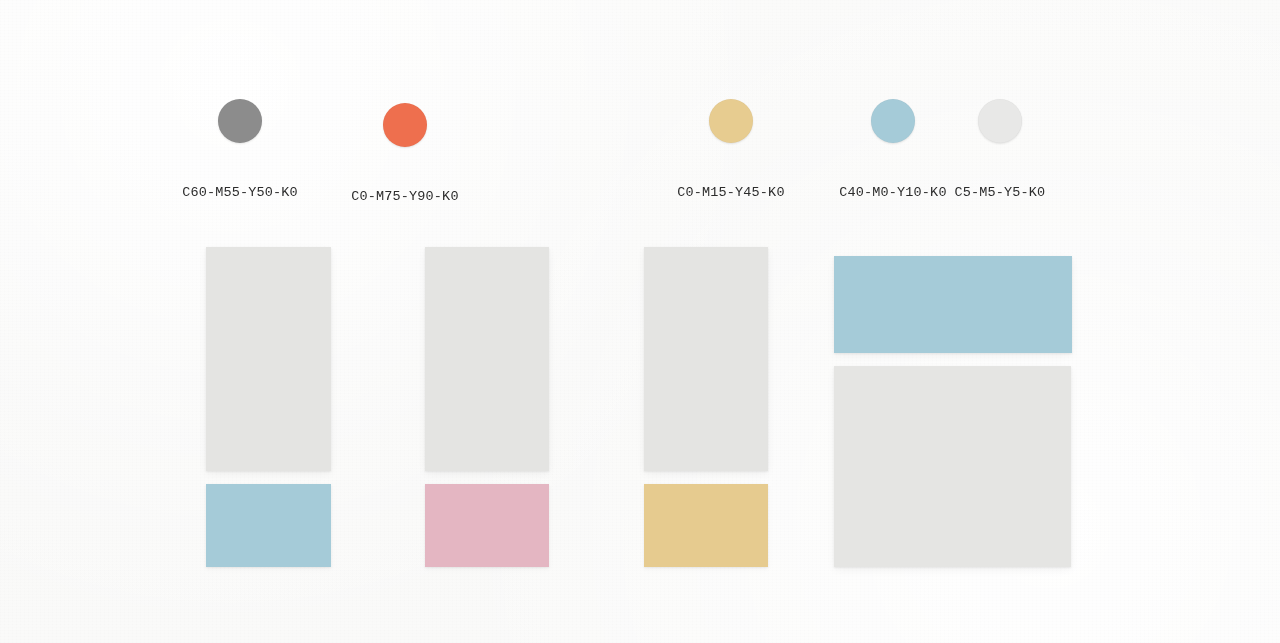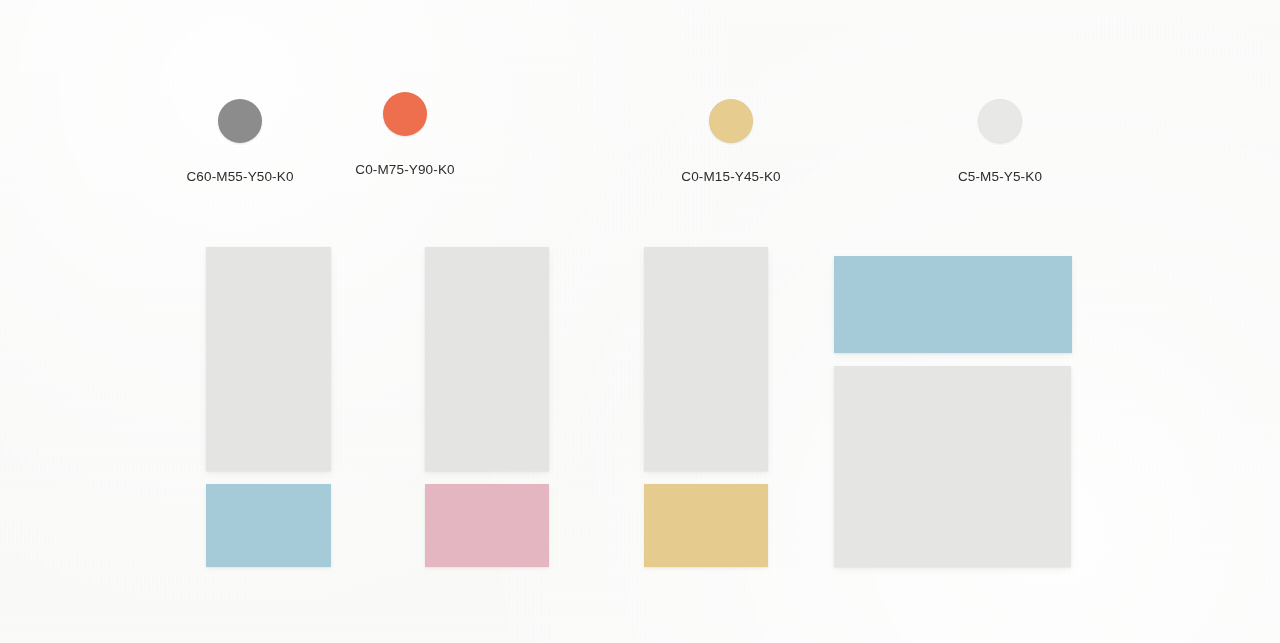--- a/index.html
+++ b/index.html
@@ -43,26 +43,27 @@
     text-align: center;
   }
   .swatch .dot {
     width: 44px;
     height: 44px;
     border-radius: 50%;
     margin: 0 auto;
     box-shadow: 0 1px 2px rgba(0,0,0,.10), 0 0 0 .5px rgba(0,0,0,.03) inset;
   }
   .swatch .caption {
-    margin-top: 26px;
+    margin-top: 42px;
     font-size: 13.5px;
     line-height: 15px;
     letter-spacing: .15px;
     color: #2c2c2c;
     white-space: nowrap;
+    font-family: Liberation Mono, monospace;
   }
 
   
   .panel {
     position: absolute;
     box-shadow:
       0 1px 2px rgba(0,0,0,.07),
       0 3px 8px rgba(0,0,0,.045);
   }
   .panel.flat {
@@ -76,31 +77,35 @@
 
 <div id="board">
 
   <div id="grain"></div>
 
   <div class="swatch" style="left:162px; top:99px; width:156px;">
     <div class="dot" style="background:#8C8C8C;"></div>
     <div class="caption">C60-M55-Y50-K0</div>
   </div>
 
-  <div class="swatch" style="left:327px; top:92px; width:156px;">
+  <div class="swatch" style="left:327px; top:103px; width:156px;">
     <div class="dot" style="background:#EE6F4E;"></div>
     <div class="caption">C0-M75-Y90-K0</div>
   </div>
 
 
   <div class="swatch" style="left:653px; top:99px; width:156px;text-align:center;">
     <div class="dot" style="background:#E7CC90;"></div>
     <div class="caption">C0-M15-Y45-K0</div>
   </div>
 
+  <div class="swatch" style="left:815px; top:99px; width:156px;">
+    <div class="dot" style="background:#A5CBD8;"></div>
+    <div class="caption">C40-M0-Y10-K0</div>
+  </div>
 
   <div class="swatch" style="left:922px; top:99px; width:156px;">
     <div class="dot" style="background:#E8E8E7;"></div>
     <div class="caption">C5-M5-Y5-K0</div>
   </div>
 
   <div class="panel" style="left:206px; top:247px; width:125px; height:224px; background:#E4E4E2;"></div>
   <div class="panel flat" style="left:206px; top:484px; width:125px; height:83px; background:#A5CBD8;"></div>
 
   <div class="panel" style="left:425px; top:247px; width:124px; height:224px; background:#E4E4E2;"></div>

